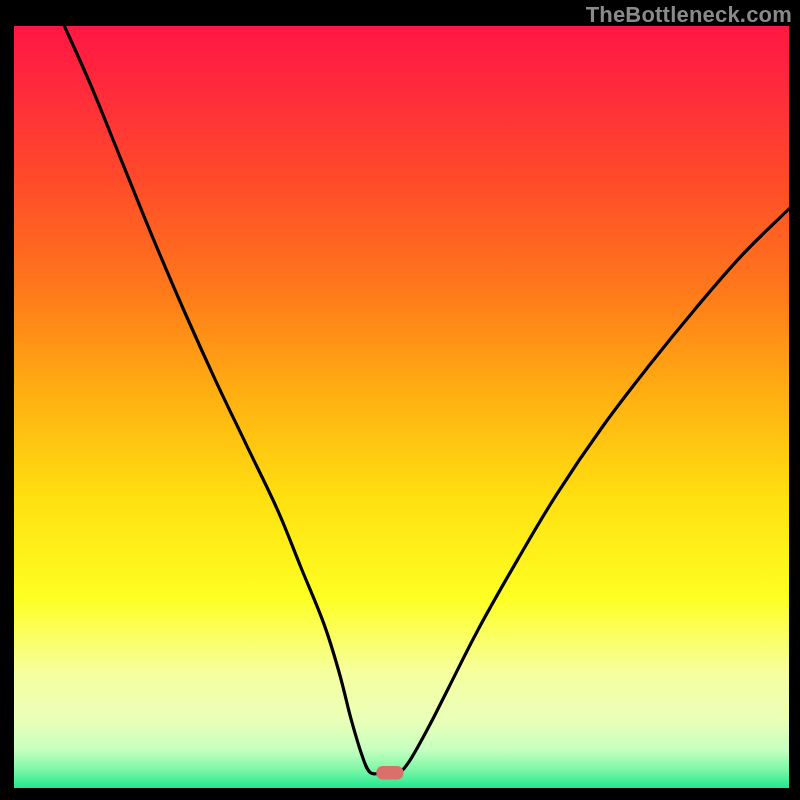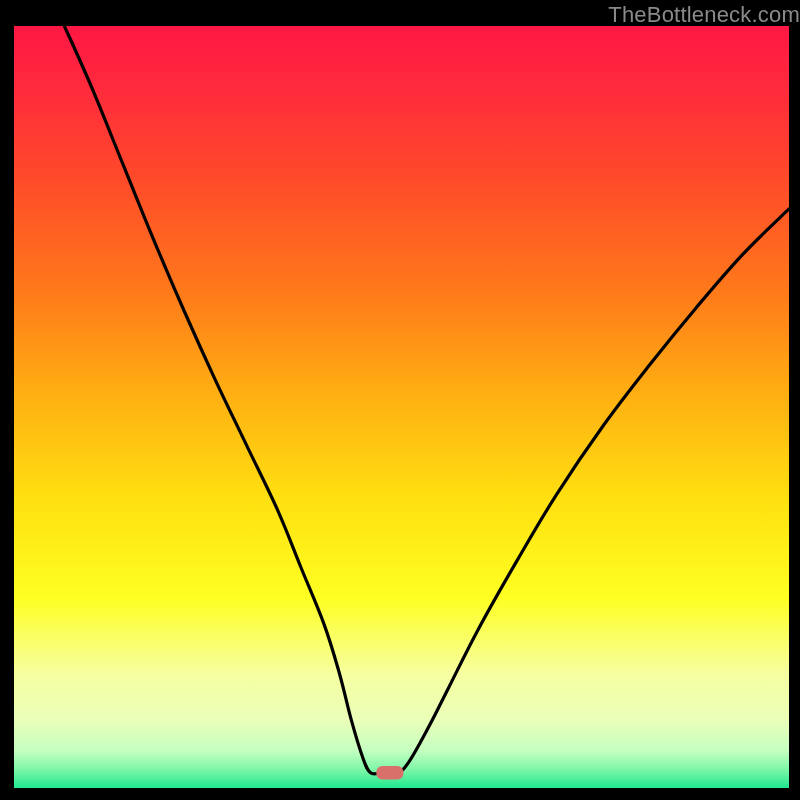--- a/index.html
+++ b/index.html
@@ -7,24 +7,24 @@
     padding: 0;
     width: 800px;
     height: 800px;
     background: #000;
     overflow: hidden;
     font-family: Arial, Helvetica, sans-serif;
   }
   .watermark {
     position: absolute;
     top: 2px;
-    right: 0;
+    right: 8px;
     color: #8a8a8a;
     font-size: 22px;
-    font-weight: 400;
+    font-weight: 700;
     z-index: 10;
     letter-spacing: 0.2px;
   }
   .plot-frame {
     position: absolute;
     left: 14px;
     top: 26px;
     width: 775px;
     height: 762px;
   }

